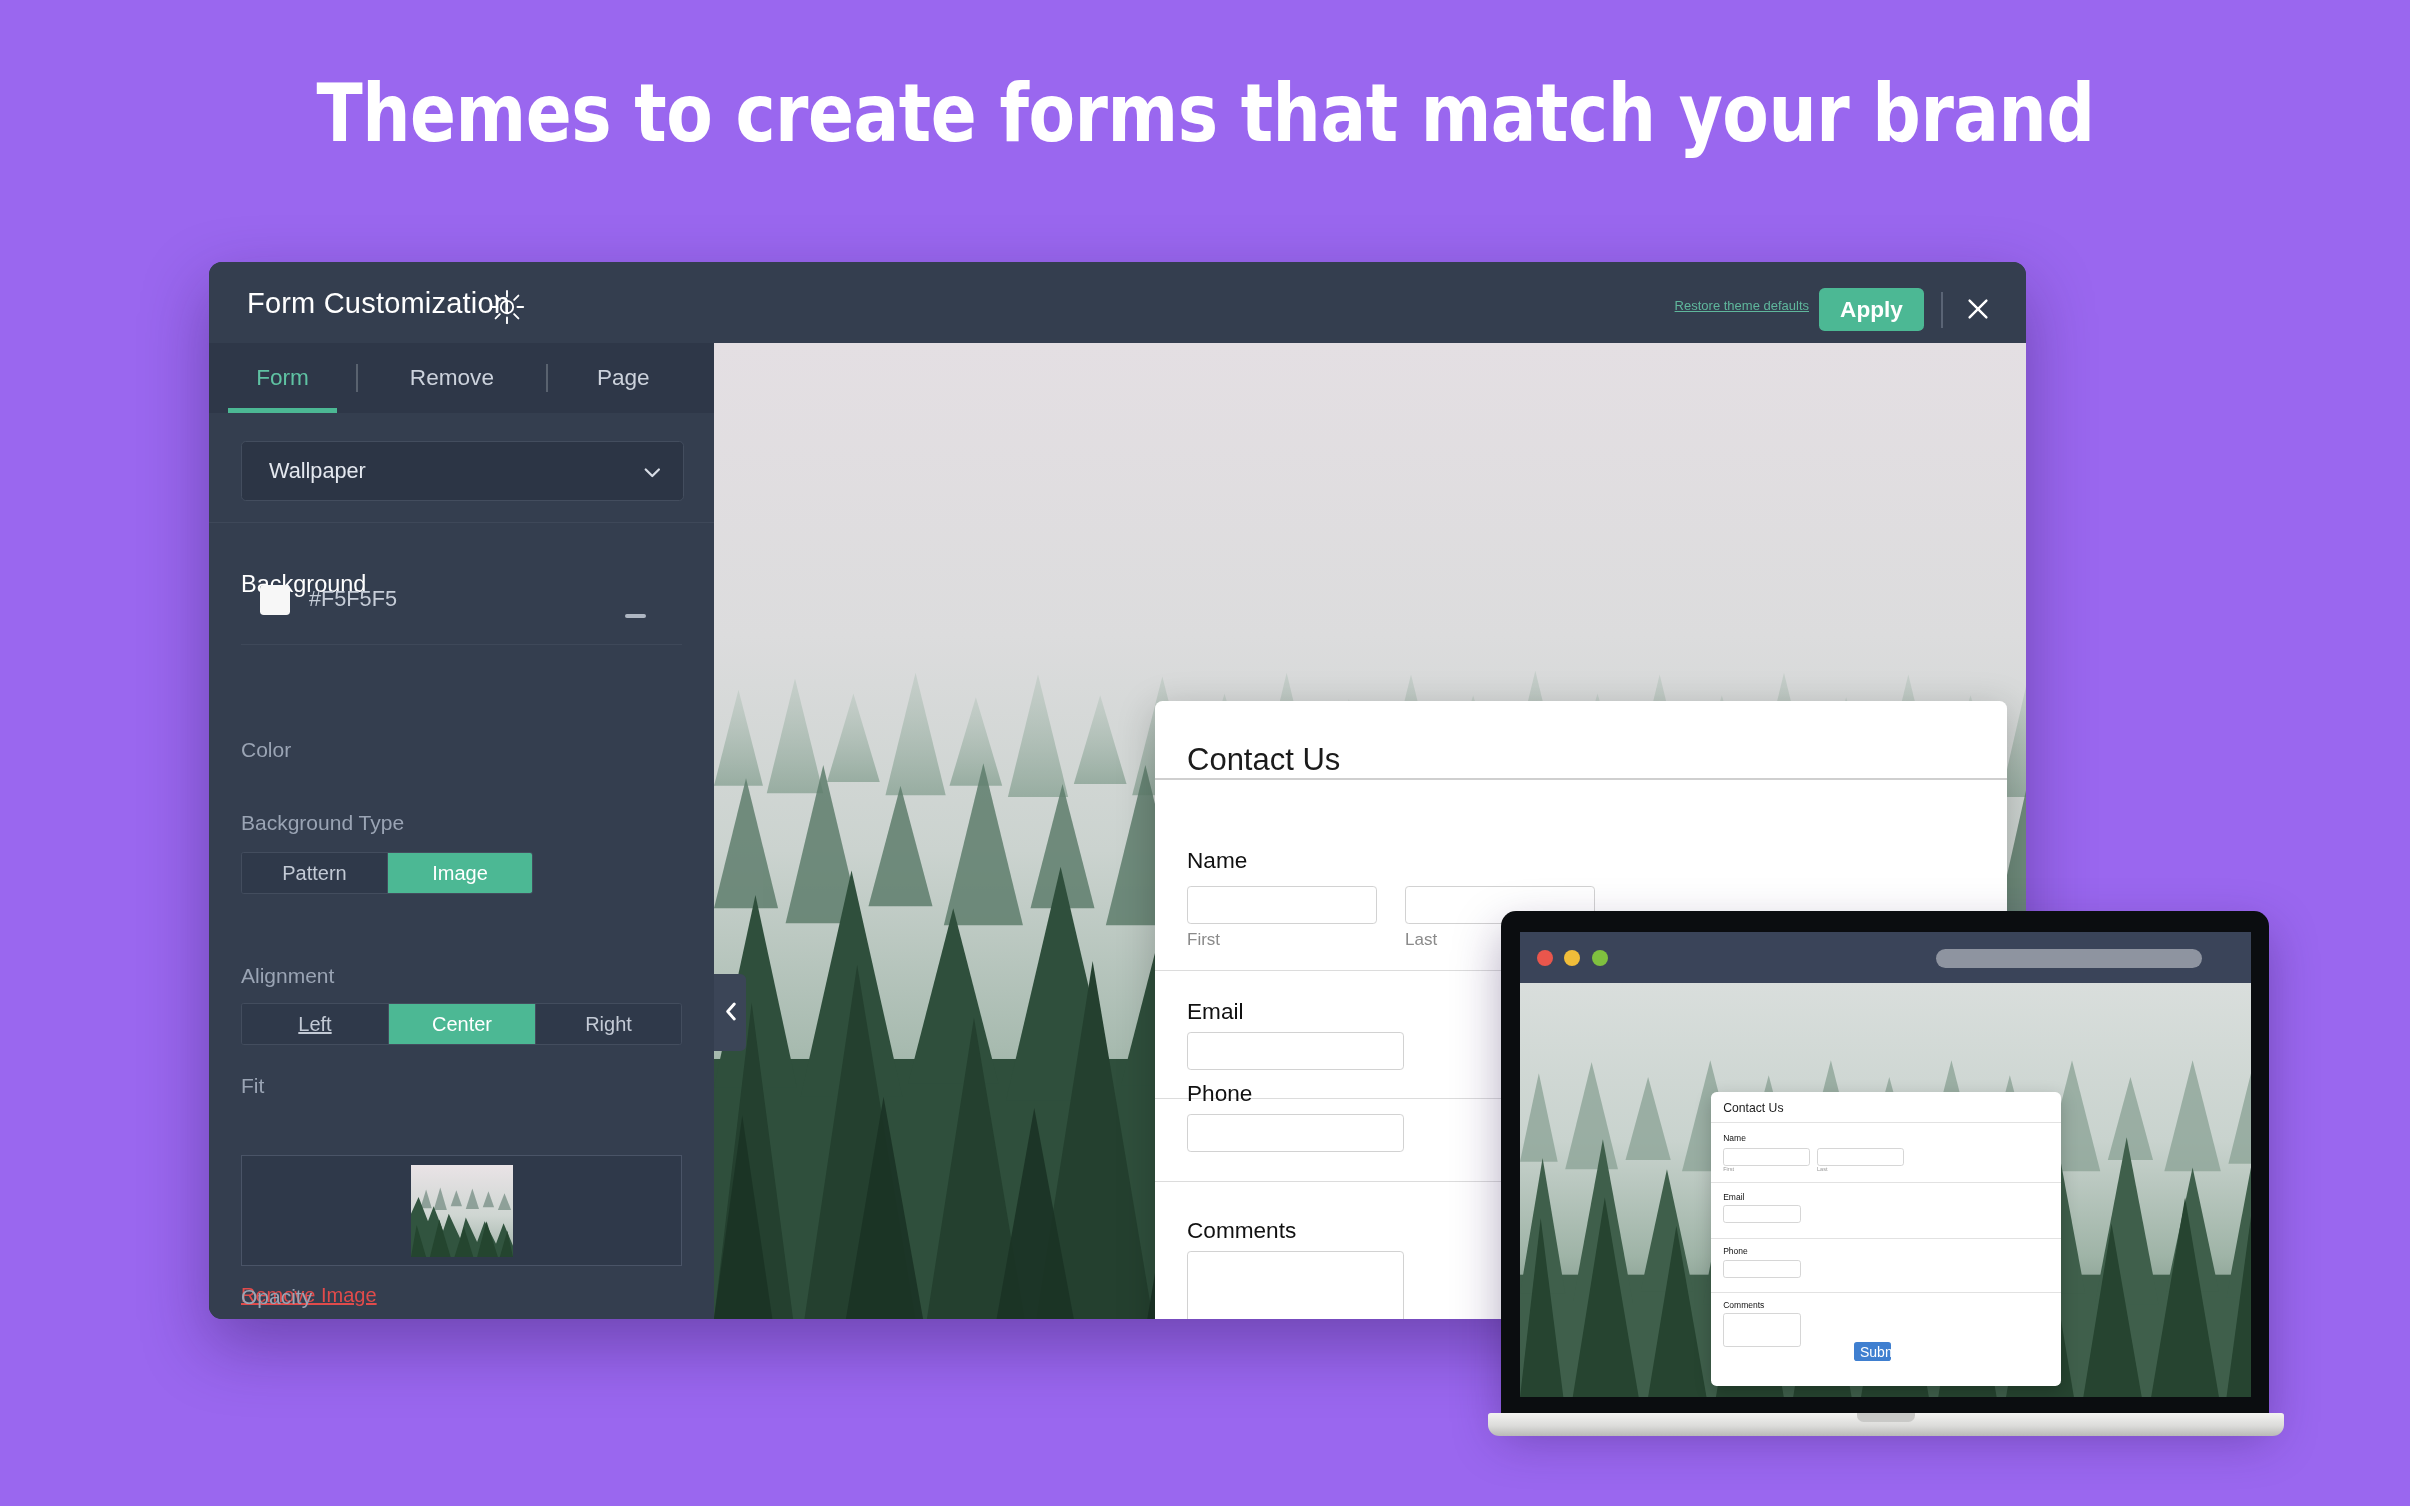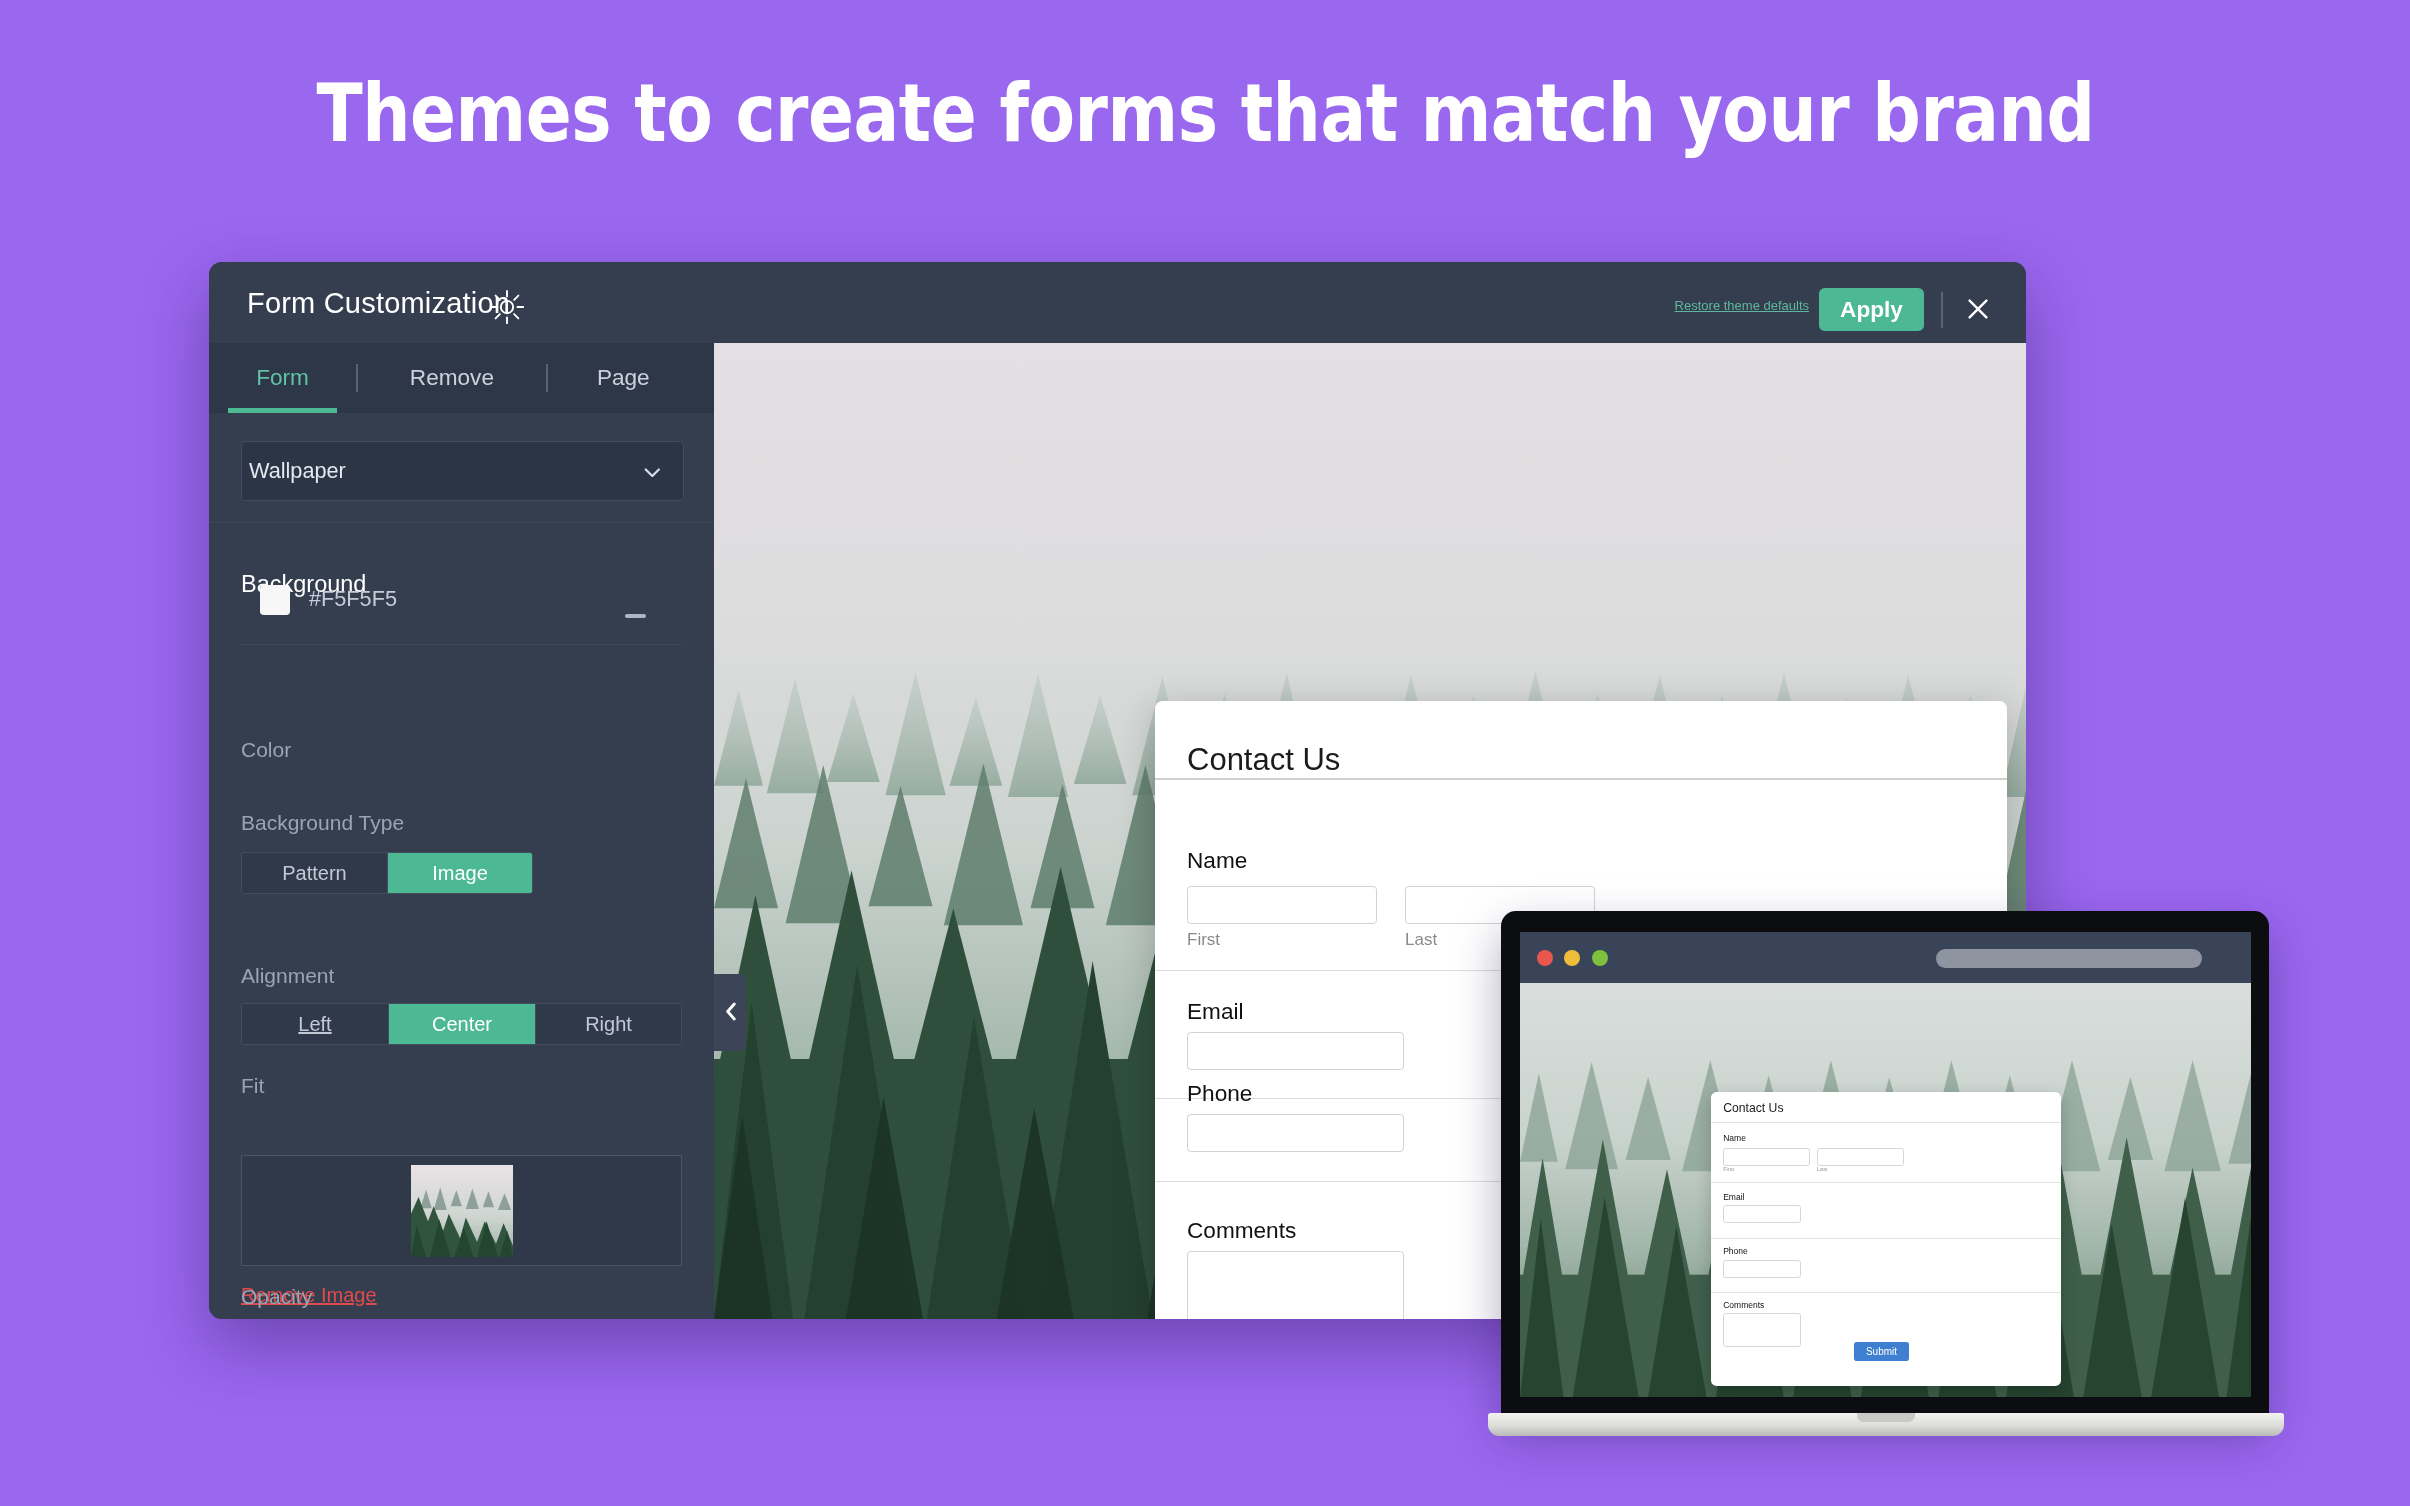--- a/index.html
+++ b/index.html
@@ -72,21 +72,21 @@
   .tab.active::after{
     content:"";position:absolute;left:19px;right:19px;bottom:0;height:4.7px;background:#4cb894;
   }
   .tabsep{width:1.9px;height:28px;background:#59626f;}
 
   .select{
     position:absolute;left:32px;top:98px;width:441px;height:58px;
     background:#2c3545;border:0.9px solid #434d5e;border-radius:4.7px;
     display:flex;align-items:center;
   }
-  .select span{color:#e4e8ef;font-size:21.7px;margin-left:7px;}
+  .select span{color:#e4e8ef;font-size:21.7px;margin-left:27px;}
   .chev{position:absolute;right:19px;top:19px;}
 
   .sec-rule{position:absolute;left:0;top:179px;width:505px;height:0.9px;background:#3e4859;}
   .sec-title{position:absolute;left:32px;top:228px;color:#ffffff;font-size:23.5px;}
   .sec-minus{position:absolute;right:32px;top:271px;width:21px;height:3.8px;background:#aeb6c2;border-radius:1.9px;cursor:pointer;}
   .sec-rule2{position:absolute;left:32px;top:301px;width:441px;height:0.9px;background:#3e4859;}
 
   .field-label{position:absolute;color:#9aa4b4;font-size:21px;}
 
   .swatch{
@@ -162,22 +162,22 @@
     position:absolute;left:191px;top:160px;width:350px;height:294px;
     background:#ffffff;border-radius:5.6px;box-shadow:0 5.6px 17px rgba(0,0,0,.2);
     overflow:hidden;
   }
   .lc-title{position:absolute;left:12.2px;top:9.4px;color:#1b1b1b;font-size:12.2px;}
   .lc-rule{position:absolute;left:0;width:350px;height:0.9px;background:#e2e2e2;}
   .lc-lab{position:absolute;color:#111;font-size:8.5px;}
   .lc-sub{position:absolute;color:#999;font-size:5.6px;}
   .lc-in{position:absolute;border:0.9px solid #d6d6d6;border-radius:2.8px;background:#fff;}
   .lsubmit{
-    position:absolute;left:143px;top:250px;width:55px;height:19px;background:#3f7fd0;
-    border:0;border-radius:2.8px;color:#fff;font-size:10px;font-family:inherit;cursor:pointer;
+    position:absolute;left:143px;top:250px;width:37px;height:19px;background:#3f7fd0;
+    border:0;border-radius:2.8px;color:#fff;font-size:14px;font-family:inherit;cursor:pointer;
   }
   .base{
     position:absolute;left:0;top:502px;width:796px;height:22.6px;
     background:linear-gradient(180deg,#f3f3f1 0%,#dcdcda 55%,#b9b9b7 100%);
     border-radius:2.8px 2.8px 11.3px 11.3px;
   }
   .notch{
     position:absolute;left:369px;top:502px;width:58px;height:8.5px;
     background:#c9c9c7;border-radius:0 0 6.6px 6.6px;
   }

